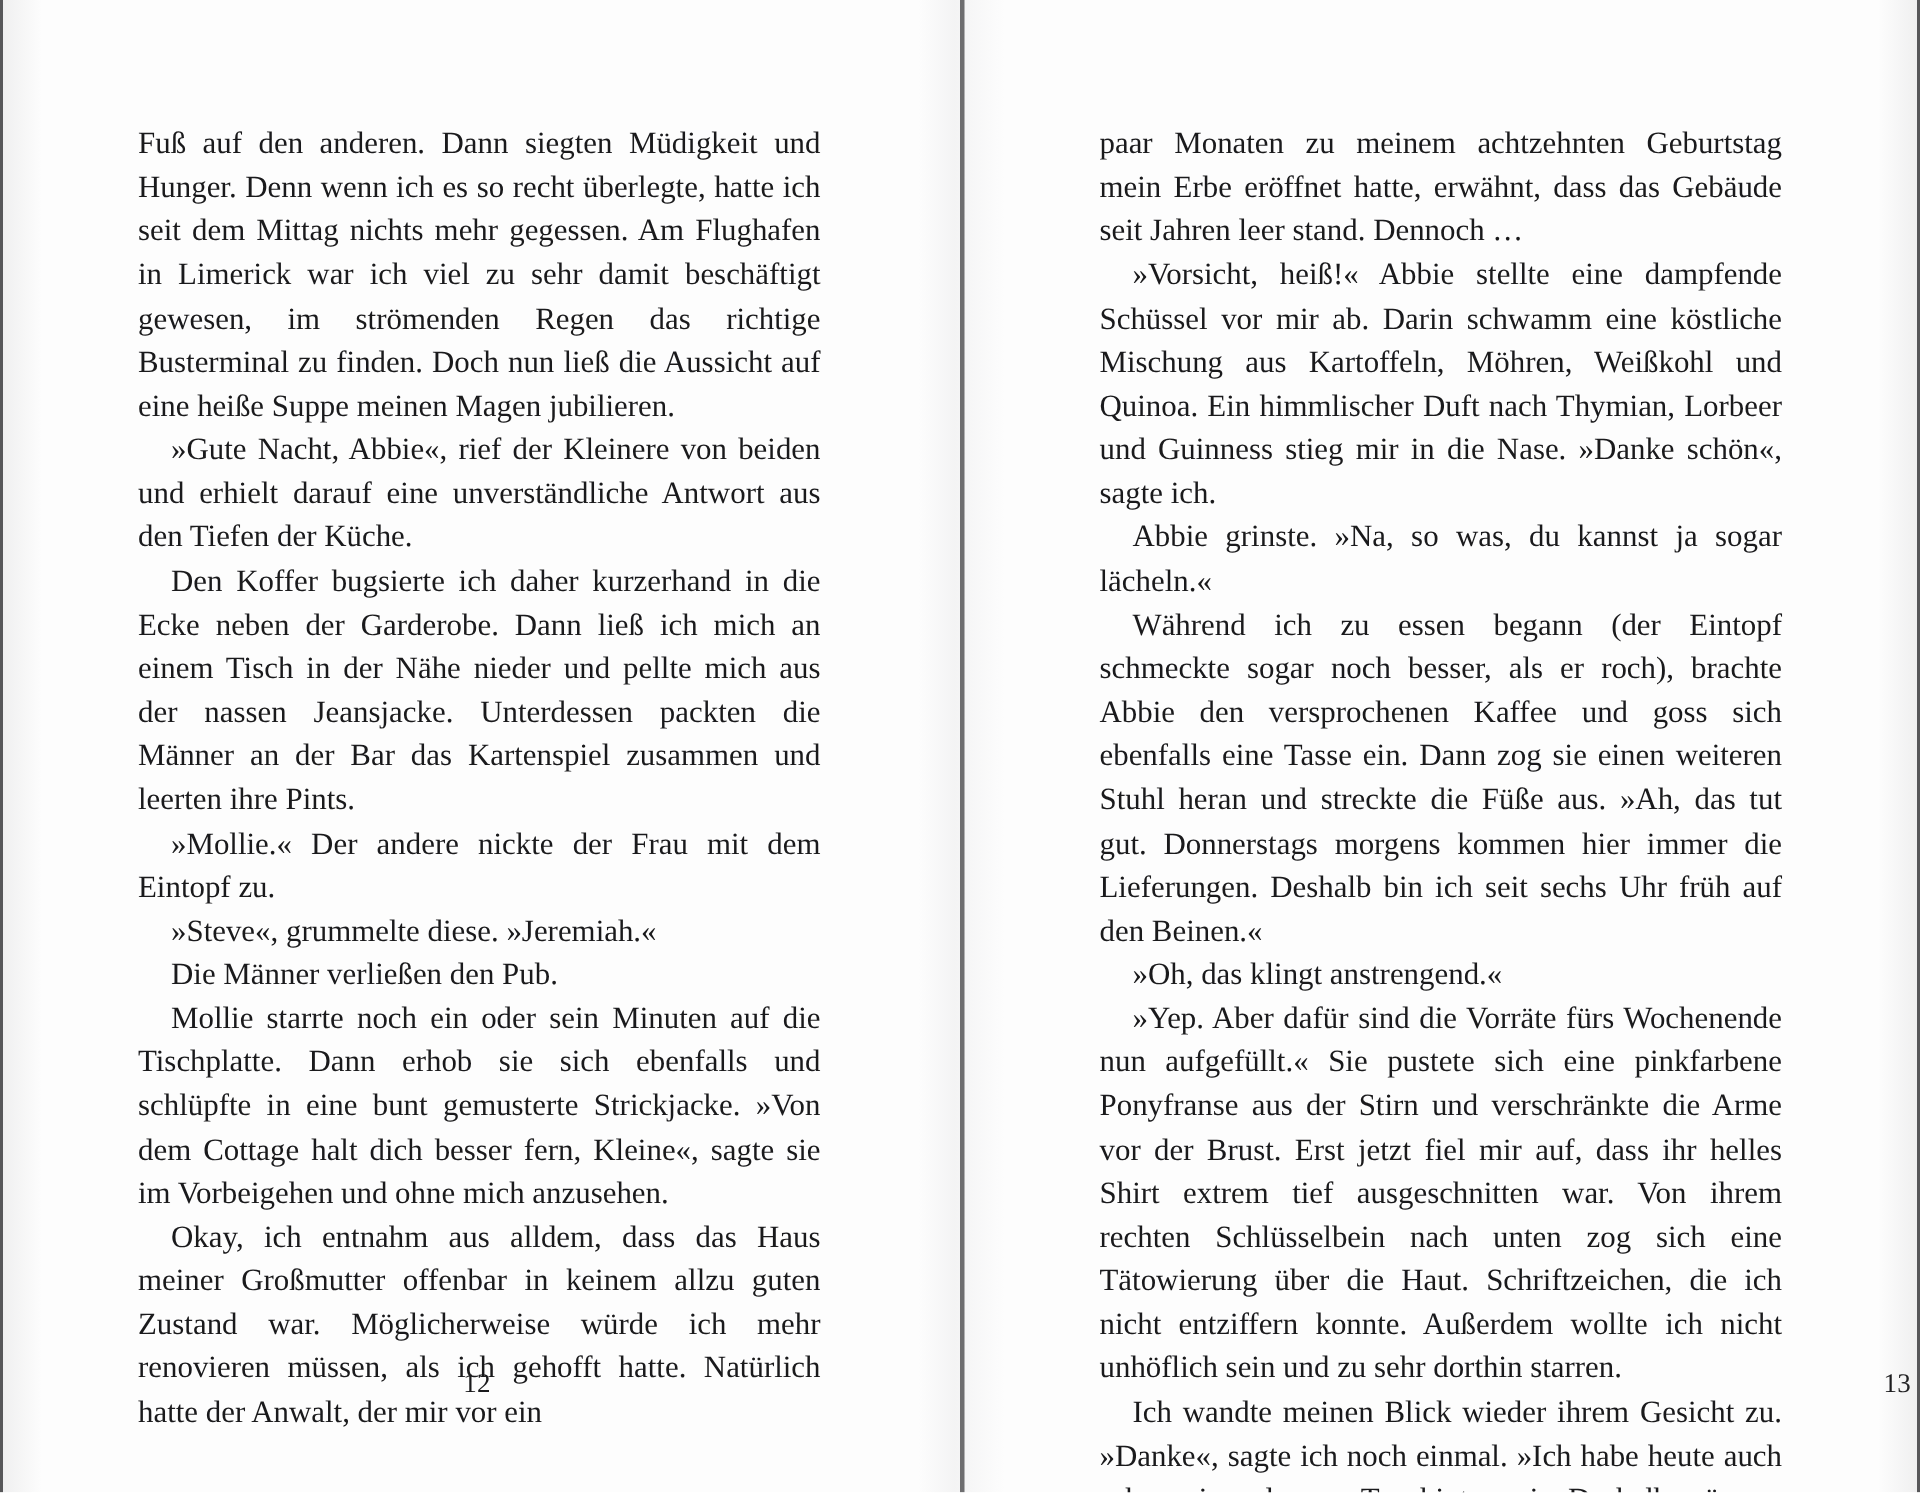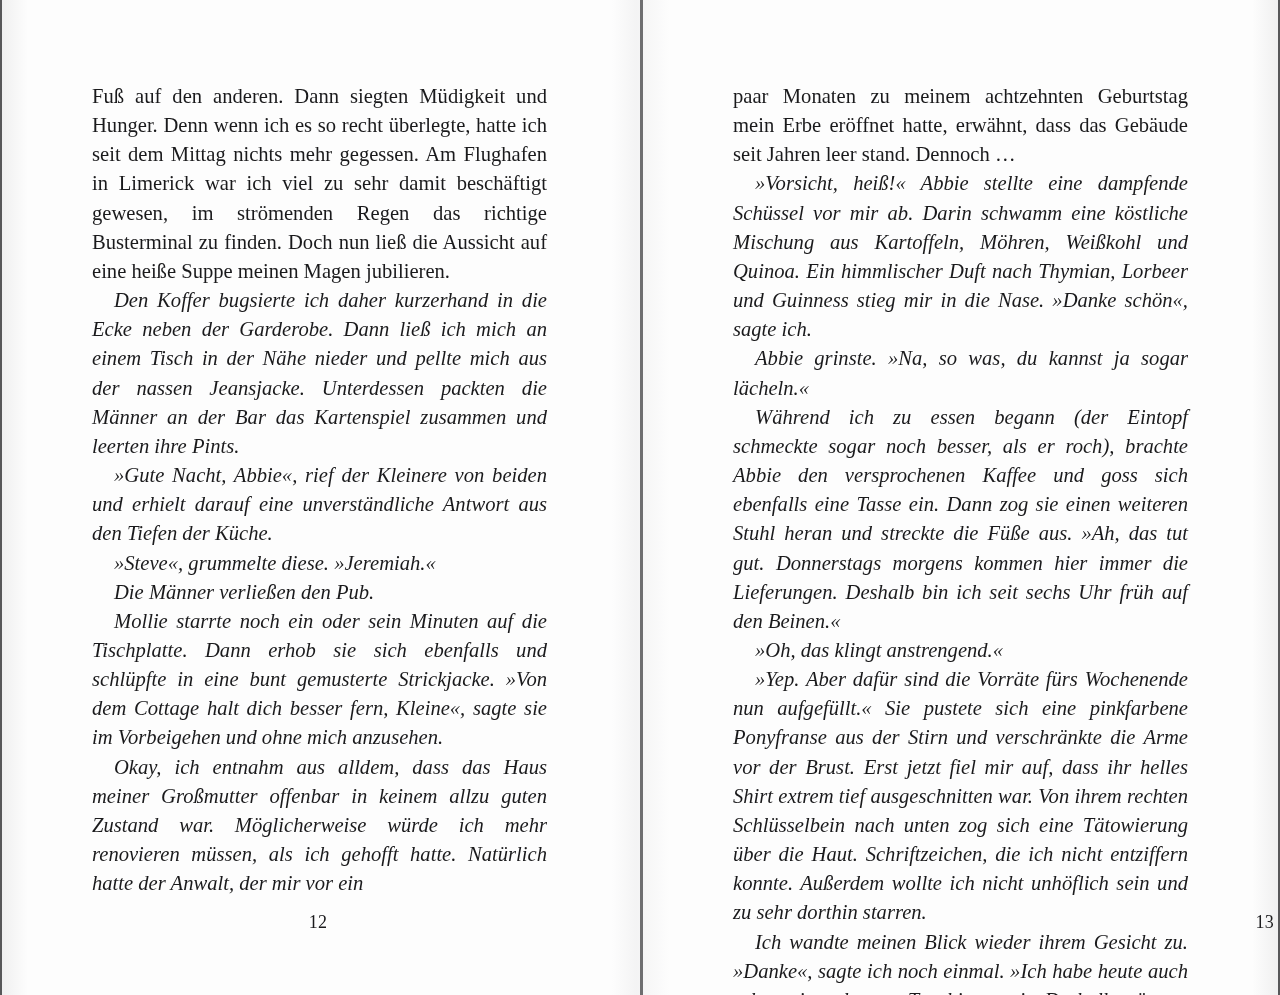--- a/index.html
+++ b/index.html
@@ -93,21 +93,20 @@
   }
   .page-left  .textblock { left: 92px;  width: 455px; }
   .page-right .textblock { left: 90px;  width: 455px; }
 
   .textblock p {
     margin: 0;
     text-indent: 0;
   }
   .textblock p.indent {
     text-indent: 22px;
-    font-style: italic;
   }
   
   .textblock p:last-child {
     text-align: justify;
   }
 
   .folio {
     position: absolute;
     top: 910px;
     width: 100%;
@@ -124,22 +123,23 @@
 <body>
 
 <div class="spread">
 
   <div class="edge edge-left"></div>
   <div class="shade shade-left"></div>
 
   <div class="page page-left">
     <div class="textblock">
         <p>Fuß auf den anderen. Dann siegten Müdigkeit und Hunger. Denn wenn ich es so recht überlegte, hatte ich seit dem Mit­tag nichts mehr gegessen. Am Flughafen in Limerick war ich viel zu sehr damit beschäftigt gewesen, im strömenden Regen das richtige Busterminal zu finden. Doch nun ließ die Aussicht auf eine heiße Suppe meinen Magen jubilieren.</p>
+        <p class="indent">»Gute Nacht, Abbie«, rief der Kleinere von beiden und erhielt darauf eine unverständliche Antwort aus den Tiefen der Küche.</p>
         <p class="indent">Den Koffer bugsierte ich daher kurzerhand in die Ecke neben der Garderobe. Dann ließ ich mich an einem Tisch in der Nähe nieder und pellte mich aus der nassen Jeans­jacke. Unterdessen packten die Männer an der Bar das Kar­tenspiel zusammen und leerten ihre Pints.</p>
-        <p class="indent">»Gute Nacht, Abbie«, rief der Kleinere von beiden und erhielt darauf eine unverständliche Antwort aus den Tiefen der Küche.</p>
+        <p class="indent">»Mollie.« Der andere nickte der Frau mit dem Eintopf zu.</p>
         <p class="indent">»Steve«, grummelte diese. »Jeremiah.«</p>
         <p class="indent">Die Männer verließen den Pub.</p>
         <p class="indent">Mollie starrte noch ein oder sein Minuten auf die Tisch­platte. Dann erhob sie sich ebenfalls und schlüpfte in eine bunt gemusterte Strickjacke. »Von dem Cottage halt dich besser fern, Kleine«, sagte sie im Vorbeigehen und ohne mich anzusehen.</p>
         <p class="indent">Okay, ich entnahm aus alldem, dass das Haus meiner Großmutter offenbar in keinem allzu guten Zustand war. Möglicherweise würde ich mehr renovieren müssen, als ich gehofft hatte. Natürlich hatte der Anwalt, der mir vor ein</p>
       </div>
     <div class="folio">12</div>
   </div>
 
   <div class="spine-glow"></div>
   <div class="spine"></div>

